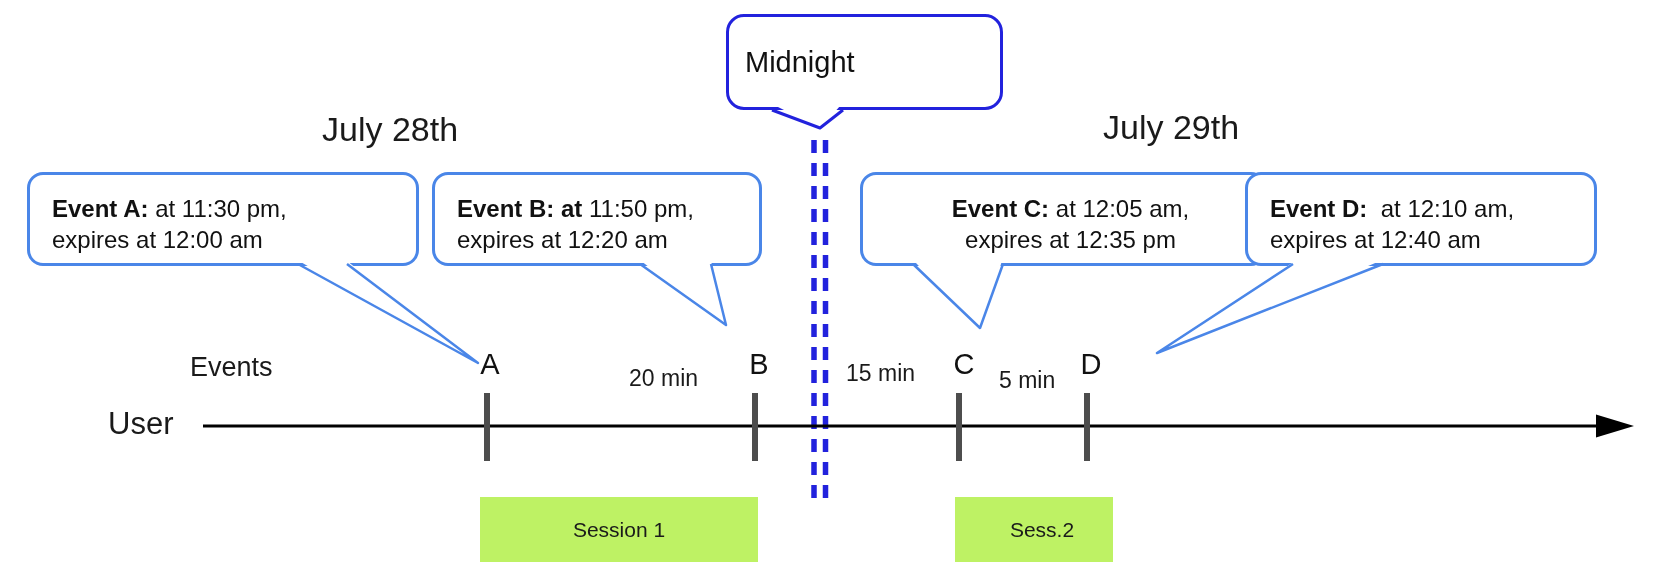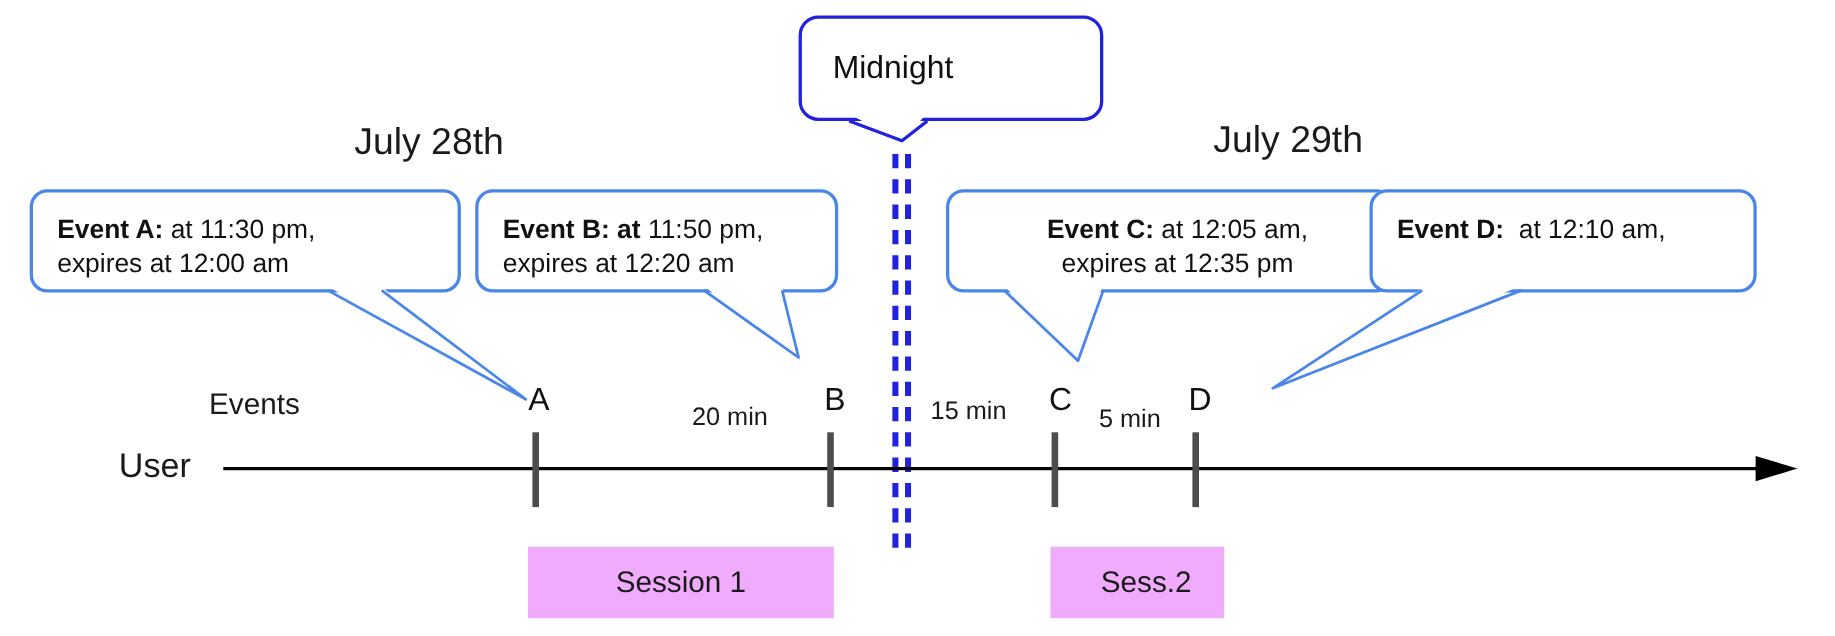--- a/index.html
+++ b/index.html
@@ -12,21 +12,21 @@
   .date-label{position:absolute;font-size:34px;color:#1a1a1a;white-space:pre;}
   #july28{left:322px;top:110px;}
   #july29{left:1103px;top:108px;}
 
   .bubble{
     position:absolute;background:#ffffff;border:3px solid #4a86e8;border-radius:16px;
     box-sizing:border-box;z-index:1;
   }
   #midnight-bubble{
     left:726px;top:14px;width:277px;height:96px;border-color:#2222dd;border-radius:18px;
-    display:flex;align-items:center;padding-left:28px;font-size:29px;
+    display:flex;align-items:center;padding-left:16px;font-size:29px;
   }
   .event-bubble{left:0;top:172px;width:360px;height:94px;padding:18px 8px 0 22px;
     font-size:24px;line-height:31px;}
   #bubble-a{left:27px;width:392px;}
   #bubble-b{left:432px;width:330px;}
   #bubble-c{left:860px;width:407px;text-align:center;}
   #bubble-d{left:1245px;width:352px;}
   .c-line1 span{white-space:pre;}
   .bold{font-weight:bold;}
 
@@ -39,22 +39,22 @@
   #ticklabel-b{left:759px;}
   #ticklabel-c{left:964px;}
   #ticklabel-d{left:1091px;}
 
   .gap-label{position:absolute;font-size:23px;color:#1a1a1a;}
   #gap-ab{left:629px;top:365px;}
   #gap-bc{left:846px;top:360px;}
   #gap-cd{left:999px;top:367px;}
 
   .session-box{
-    position:absolute;top:497px;height:65px;background:#f0abfc;z-index:1;
-    display:flex;align-items:center;justify-content:center;font-size:27px;color:#1a1a1a;
+    position:absolute;top:497px;height:65px;background:#bef264;z-index:1;
+    display:flex;align-items:center;justify-content:center;font-size:21px;color:#1a1a1a;
   }
   #session-1{left:480px;width:278px;}
   #session-2{left:955px;width:142px;padding-left:16px;}
 </style>
 </head>
 <body>
 
 <div id="stage">
 
   <div class="date-label" id="july28">July 28th</div>
@@ -71,20 +71,21 @@
   <div class="bubble event-bubble" id="bubble-b">
     <div class="c-line1"><span class="bold">Event B: at</span><span> 11:50 pm,</span></div>
     <div class="c-line2">expires at 12:20 am</div>
   </div>
   <div class="bubble event-bubble" id="bubble-c">
     <div class="c-line1"><span class="bold">Event C:</span><span> at 12:05 am,</span></div>
     <div class="c-line2">expires at 12:35 pm</div>
   </div>
   <div class="bubble event-bubble" id="bubble-d">
     <div class="c-line1"><span class="bold">Event D:</span><span>  at 12:10 am,</span></div>
+    <div class="c-line2">expires at 12:40 am</div>
   </div>
 
   <div class="axis-label" id="events-label">Events</div>
   <div class="axis-label" id="user-label">User</div>
 
   <div class="tick-label" id="ticklabel-a">A</div>
   <div class="tick-label" id="ticklabel-b">B</div>
   <div class="tick-label" id="ticklabel-c">C</div>
   <div class="tick-label" id="ticklabel-d">D</div>
 

